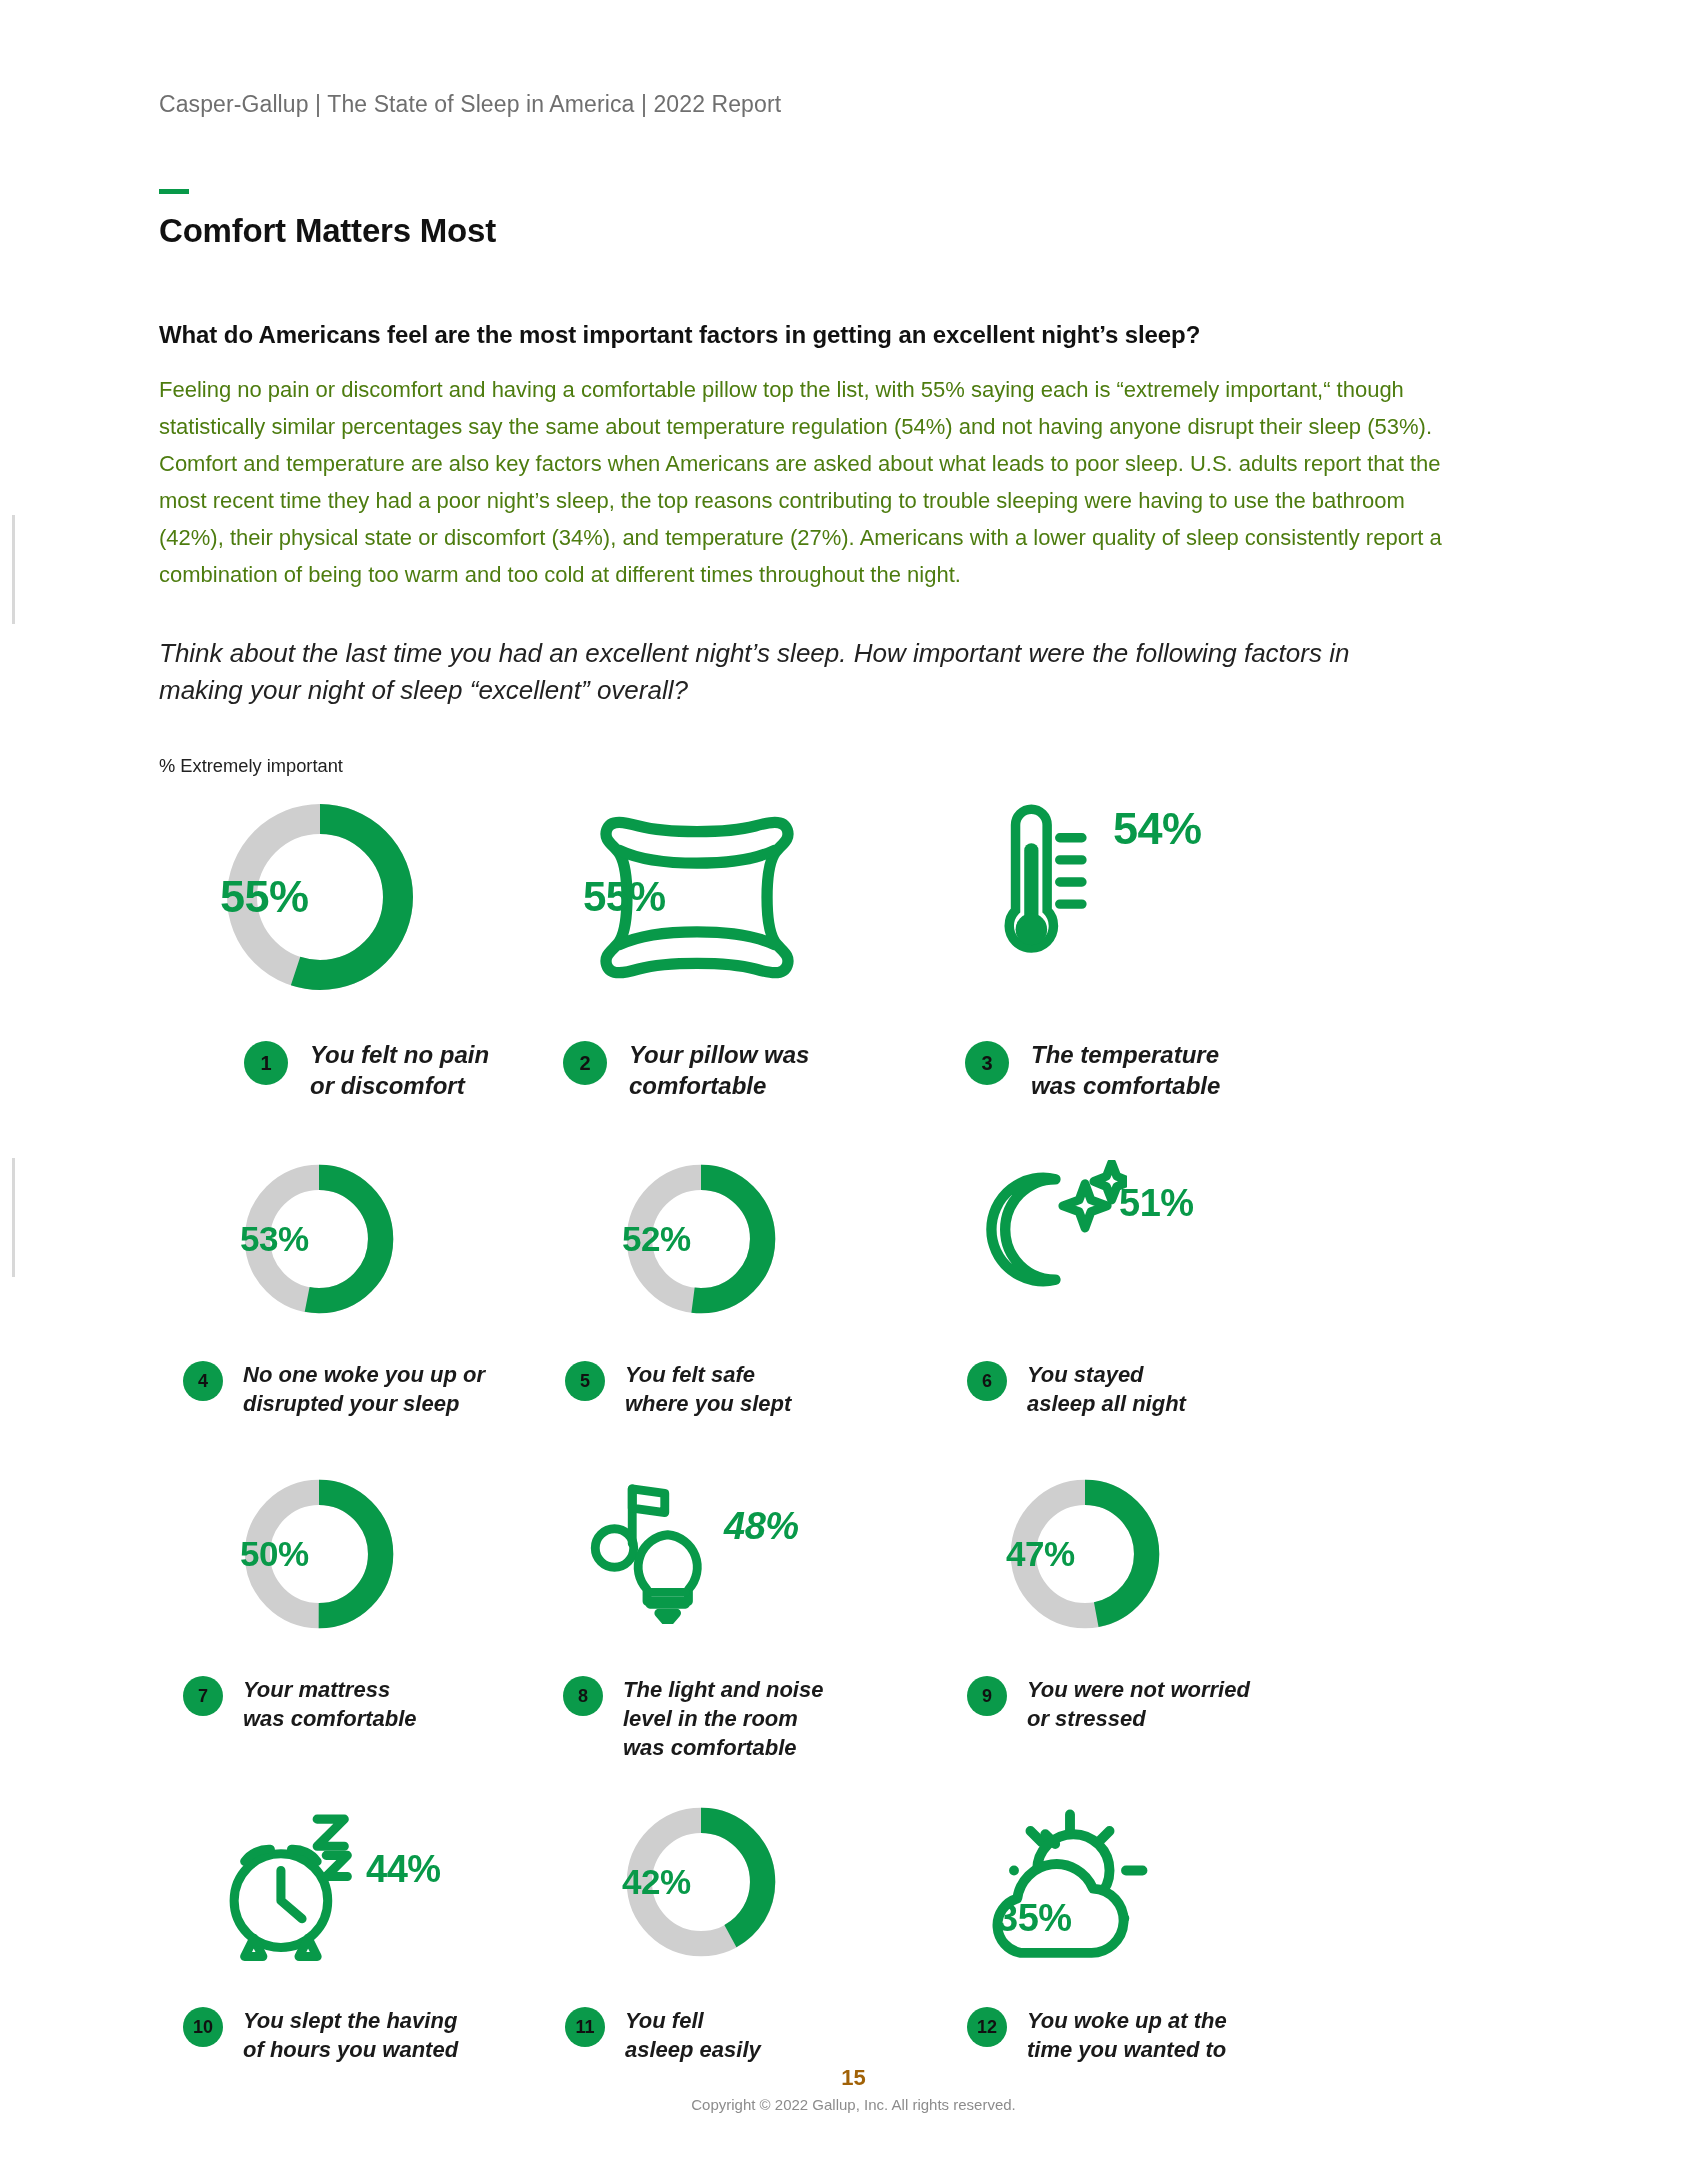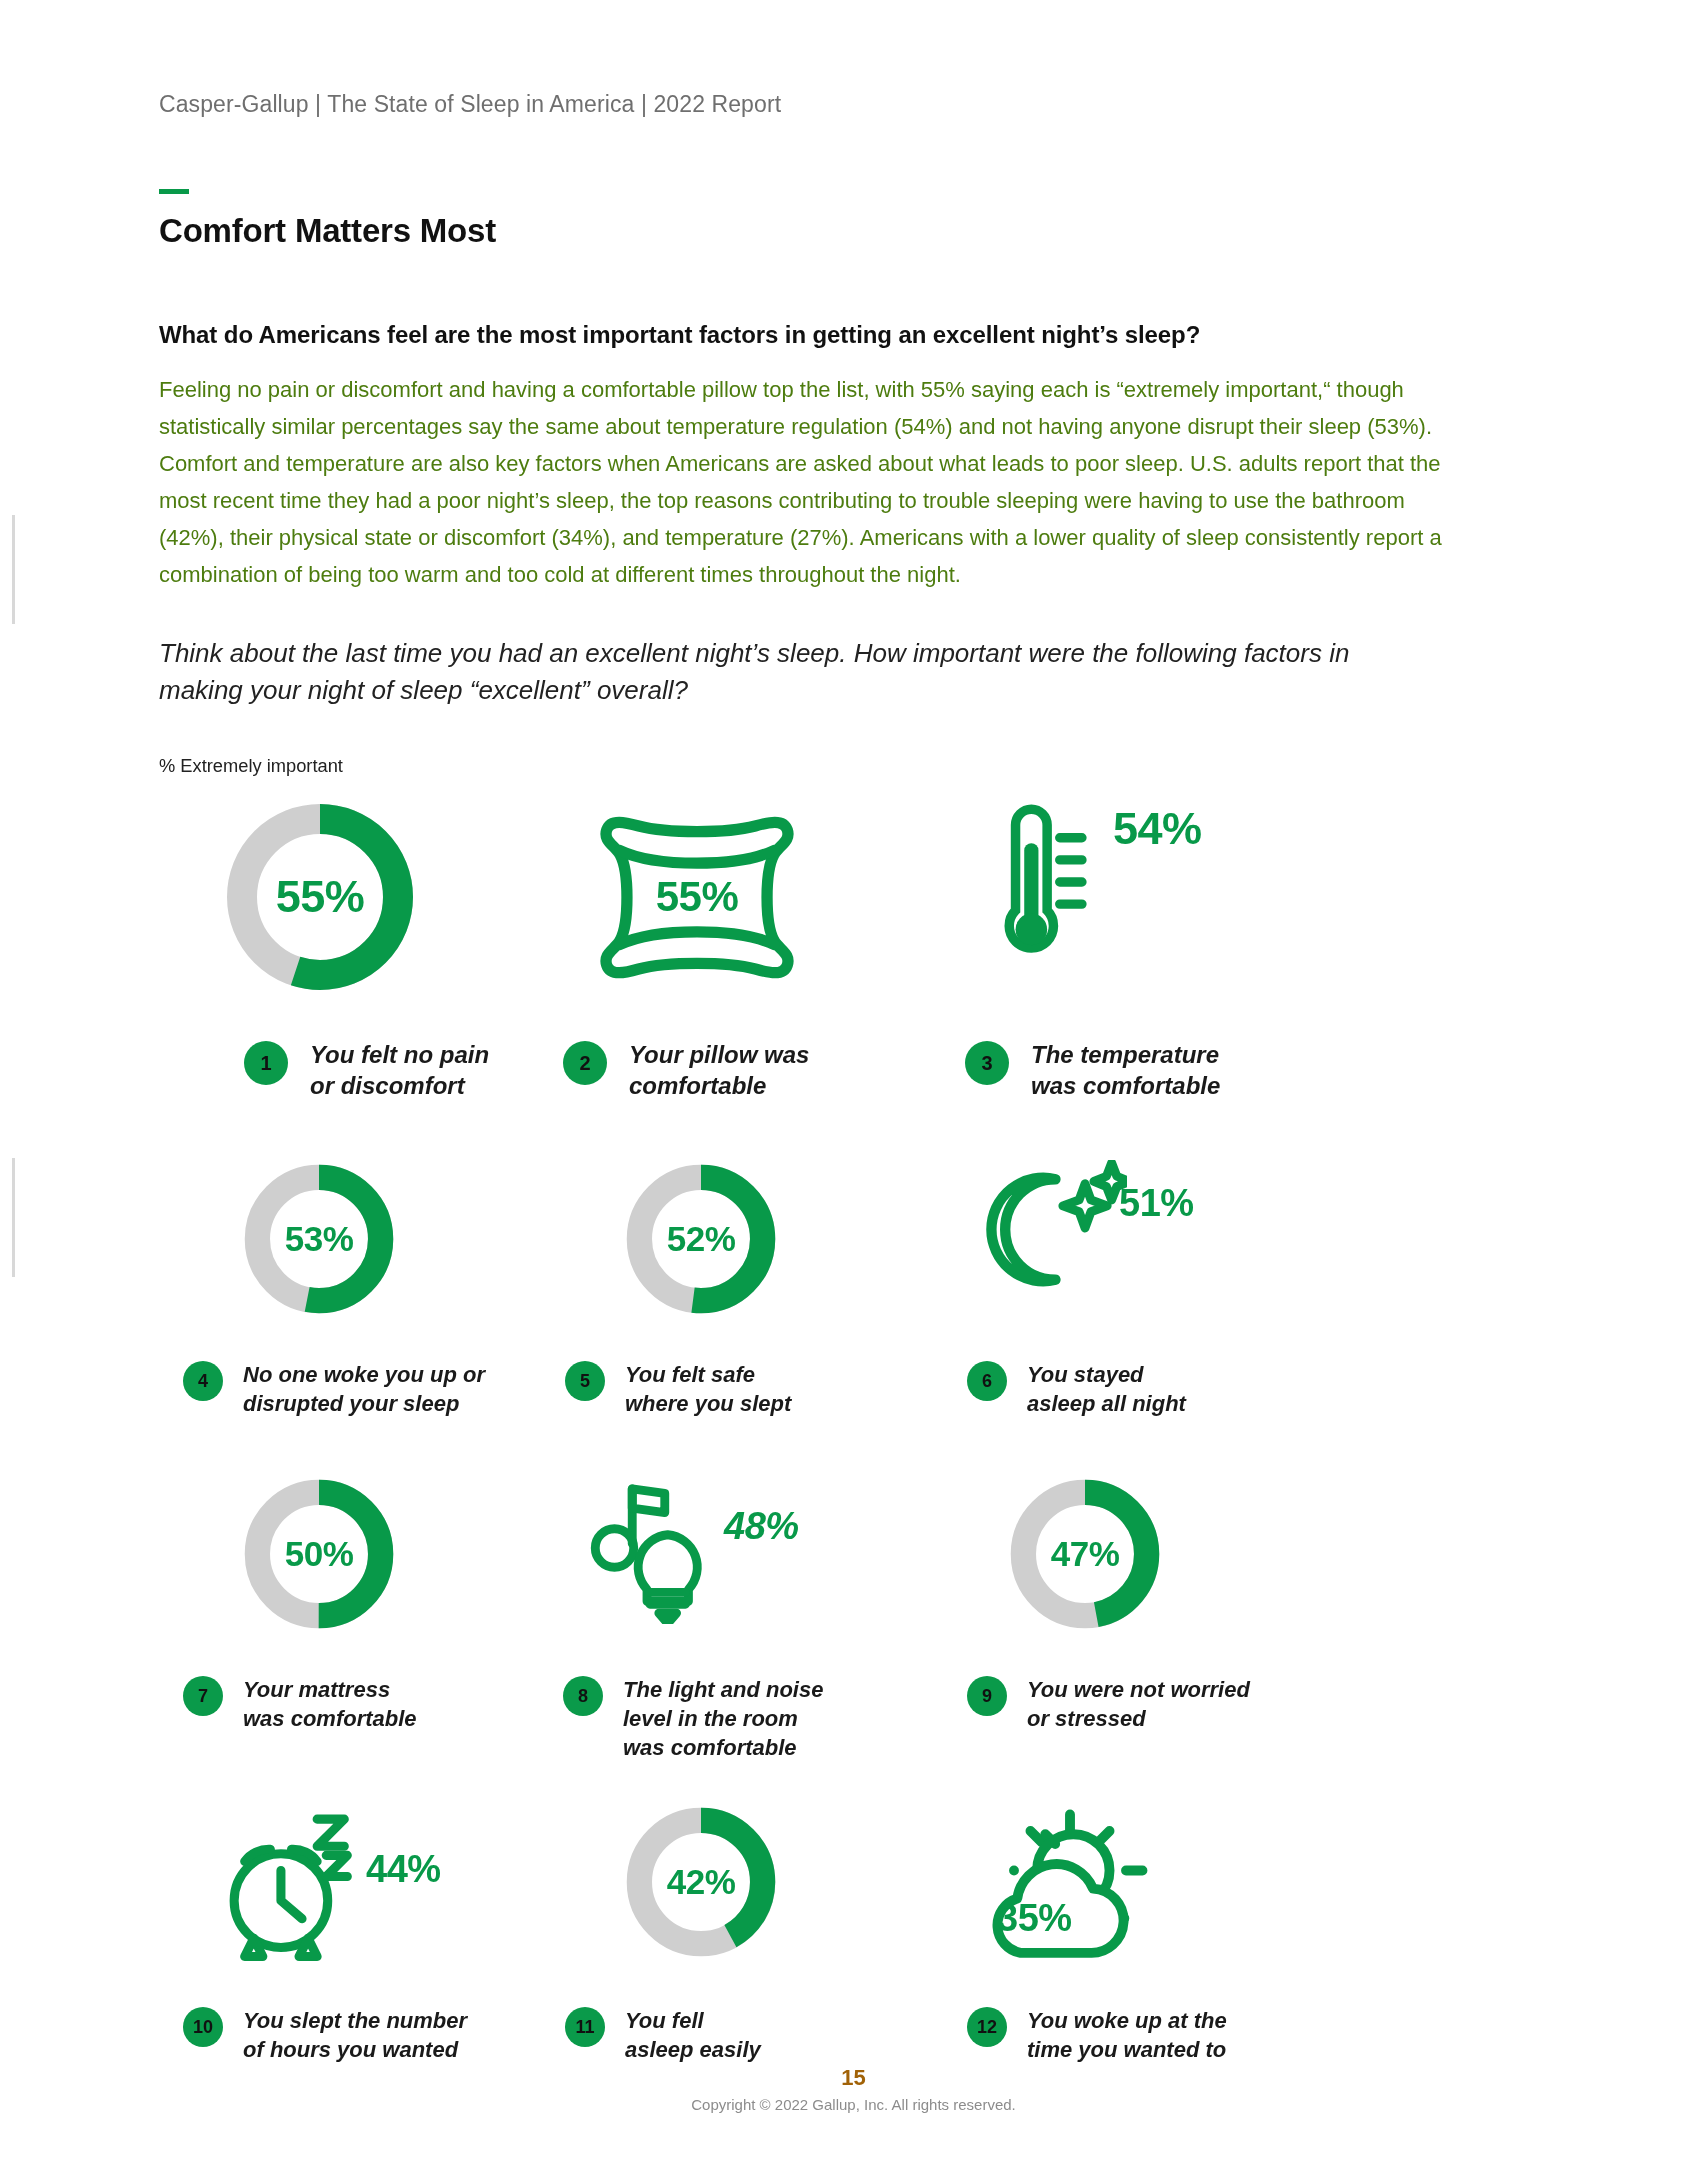--- a/index.html
+++ b/index.html
@@ -118,21 +118,20 @@
     align-items: center;
     justify-content: flex-start;
   }
 
   
   .donut-wrap { position: relative; }
   .donut-wrap .pct {
     position: absolute;
     left: 0; right: 0; top: 50%;
     transform: translateY(-50%);
-    text-align: center;
     font-weight: bold;
     color: #089949;
     letter-spacing: -0.5px;
   }
 
   
   .iconstat { display: flex; align-items: flex-start; }
   .iconstat .pct {
     font-weight: bold;
     color: #089949;
@@ -417,21 +416,21 @@
                 <path d="M62 93 l6 12 h-12 Z" fill="none" stroke="#089949" stroke-width="6" stroke-linejoin="round"></path>
                 <path d="M68 14 h18 l-18 18 h18" fill="none" stroke="#089949" stroke-width="6" stroke-linecap="round" stroke-linejoin="round"></path>
                 <path d="M74 38 h14 l-14 14 h14" fill="none" stroke="#089949" stroke-width="6" stroke-linecap="round" stroke-linejoin="round"></path>
               </svg>
             </span>
             <span class="pct" style="font-size:38px;margin-left:-6px;margin-top:50px;">44%</span>
           </div>
           <div class="labelrow rs" style="margin-top:40px;padding-left:24px;">
             <div class="badge">10</div>
             <div class="caption">
-              <div>You slept the number</div>
+              <div>You slept the having</div>
               <div>of hours you wanted</div>
             </div>
           </div>
         </div>
 
         <div class="cell c1">
           <div class="viz" style="height:168px;padding-left:81px;">
             <div class="donut-wrap" style="width:158px;height:158px;">
               <svg width="158" height="158" viewBox="0 0 100 100">
                 <circle cx="50" cy="50" r="39" fill="none" stroke="#cfcfcf" stroke-width="16"></circle>

